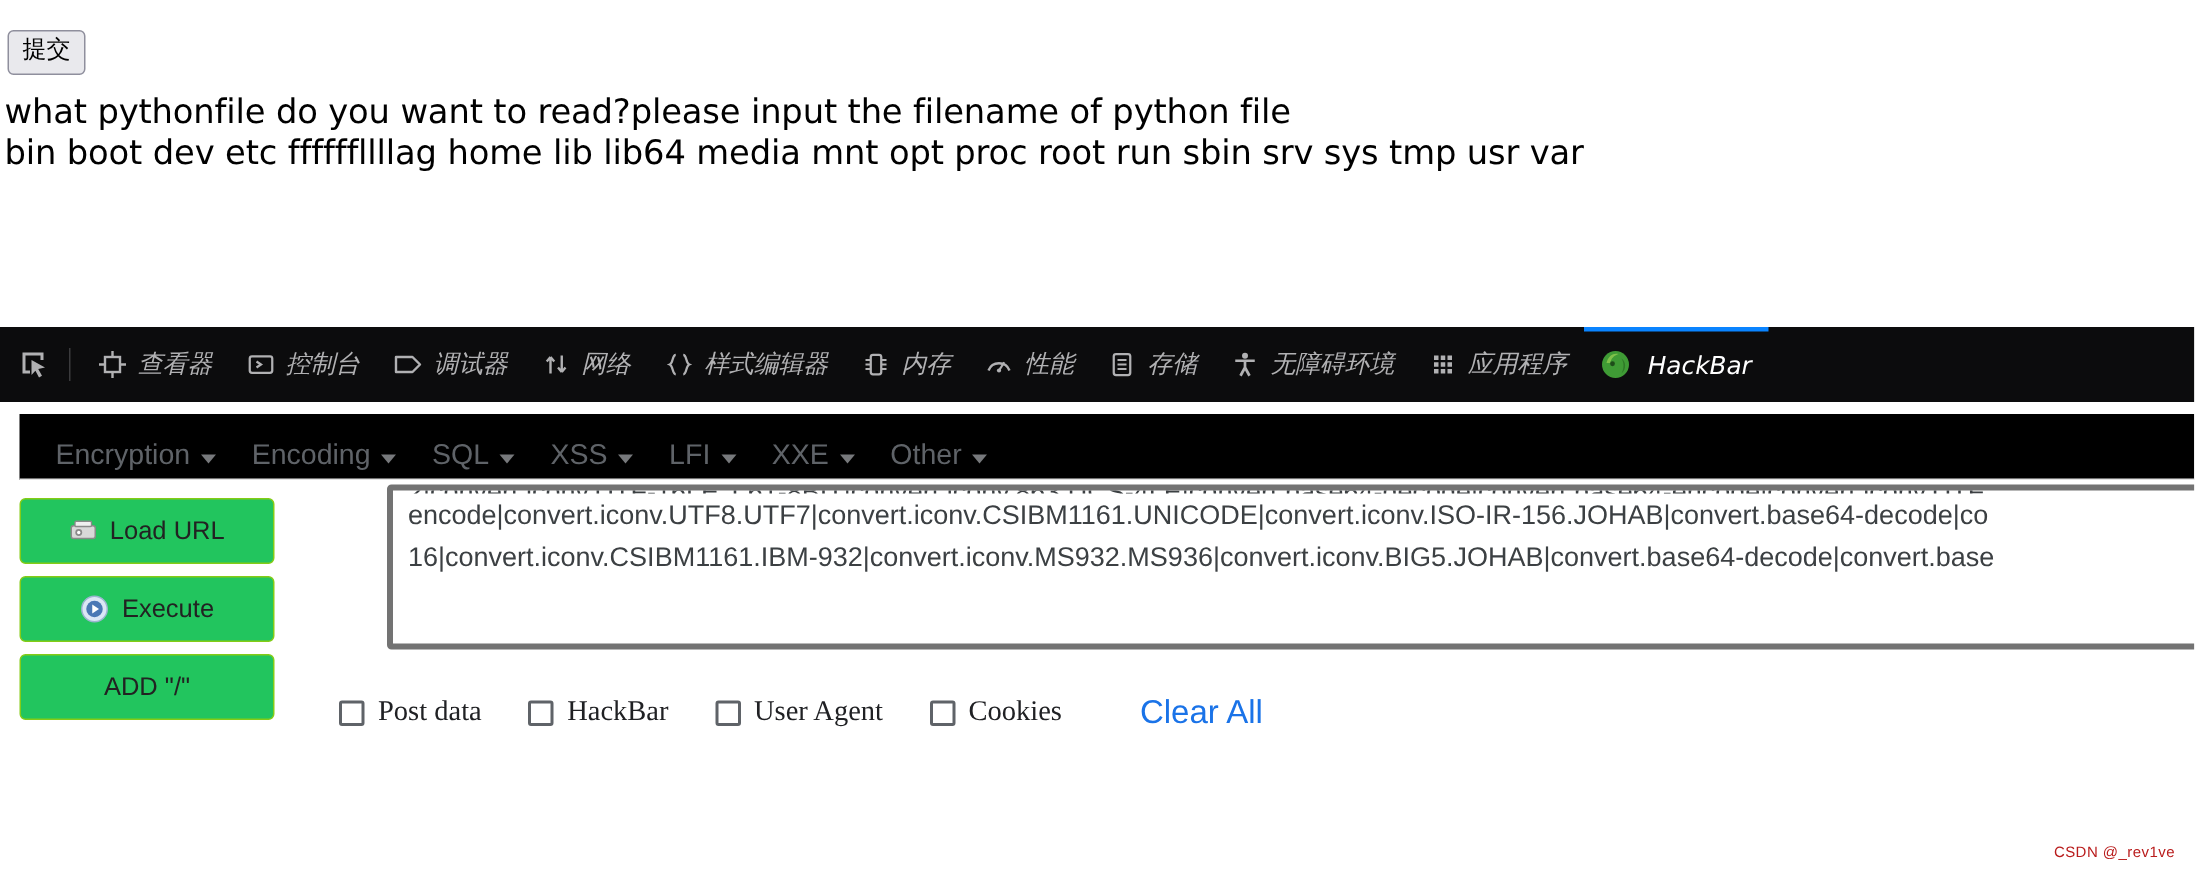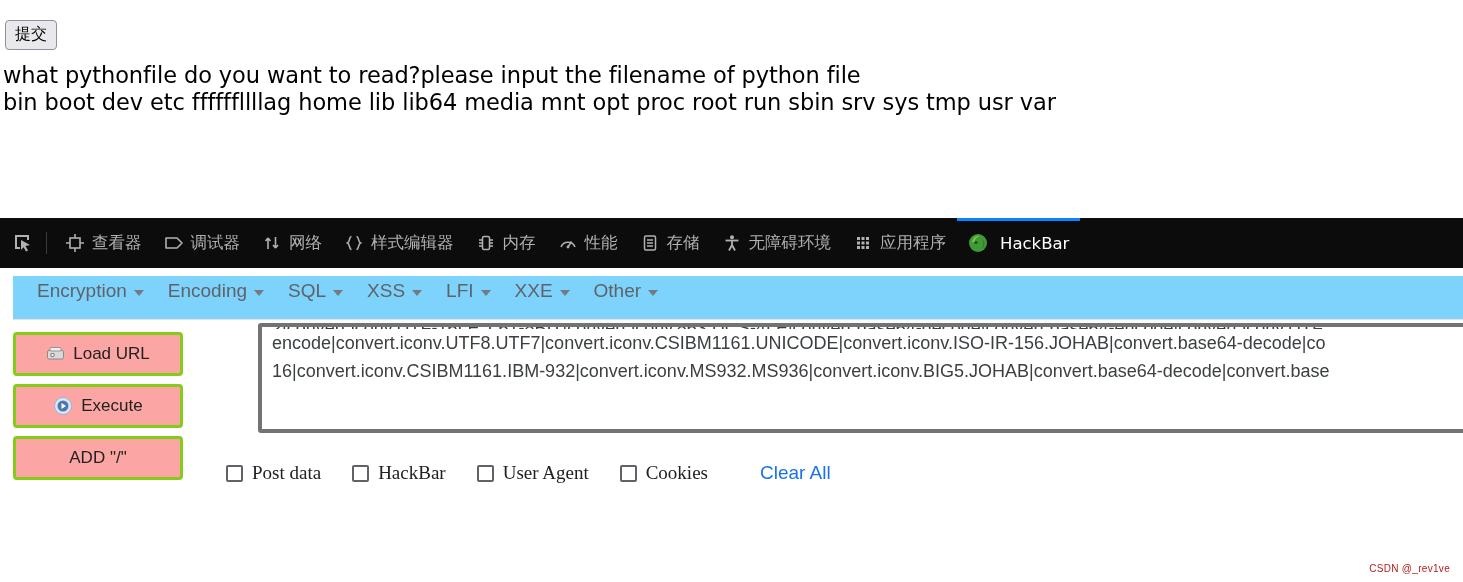--- a/index.html
+++ b/index.html
@@ -81,20 +81,21 @@
     gap: 7px;
     height: 50px;
     padding: 0 11px;
     color: #b1b1b3;
     font-size: 16.5px;
     font-family: "DejaVu Sans", sans-serif;
     cursor: pointer;
     position: relative;
     white-space: nowrap;
     box-sizing: border-box;
+    font-style: italic;
   }
   .dt-tab .dt-icon {
     display: inline-flex;
     align-items: center;
     justify-content: center;
     width: 20px;
     height: 20px;
   }
   .dt-tab.active {
     color: #ffffff;
@@ -116,26 +117,27 @@
     height: 314px;
     background: #ffffff;
     overflow: hidden;
   }
   .hb-menubar {
     position: absolute;
     left: 13px;
     top: 8px;
     right: 0;
     height: 44px;
-    background: #7dd3fc;
+    background: #000000;
     border-bottom: 1px solid #e3e3e3;
     display: flex;
-    align-items: flex-start;
+    align-items: flex-end;
     padding-left: 14px;
     box-sizing: border-box;
+    text-decoration: underline;
   }
   .hb-menu {
     display: flex;
     align-items: center;
     gap: 7px;
     padding: 4px 14px 4px 10px;
     font-size: 19px;
     color: #5f6368;
     font-family: "Liberation Sans", sans-serif;
     cursor: pointer;
@@ -163,22 +165,22 @@
     width: 170px;
   }
   .hb-btn {
     display: flex;
     align-items: center;
     justify-content: center;
     gap: 8px;
     width: 170px;
     height: 44px;
     margin-bottom: 8px;
-    background: #fca5a5;
-    border: 3px solid #84cc16;
+    background: #22c55e;
+    border: 1px solid #84cc16;
     border-radius: 4px;
     font-size: 17px;
     color: #222222;
     font-family: "Liberation Sans", sans-serif;
     cursor: pointer;
     box-sizing: border-box;
   }
   .hb-btn .bicon { display: inline-flex; align-items: center; }
 
   .hb-main {
@@ -243,21 +245,21 @@
   .cbox {
     width: 17px;
     height: 17px;
     border: 2px solid #5f6368;
     border-radius: 2px;
     background: #fff;
     box-sizing: border-box;
     flex: 0 0 auto;
   }
   .clear-all {
-    font-size: 19px;
+    font-size: 22px;
     color: #1a73e8;
     font-family: "Liberation Sans", sans-serif;
     cursor: pointer;
     margin-left: 21px;
     white-space: nowrap;
   }
 
   .watermark {
     position: absolute;
     right: 13px;
@@ -293,20 +295,29 @@
     <div class="dt-tab">
       <span class="dt-icon">
         <svg width="18" height="18" viewBox="0 0 18 18">
           <rect x="4" y="4" width="10" height="10" fill="none" stroke="#b1b1b3" stroke-width="1.6"></rect>
           <path d="M9 0 v4 M9 14 v4 M0 9 h4 M14 9 h4" stroke="#b1b1b3" stroke-width="1.6"></path>
         </svg>
       </span>
       <span>查看器</span>
     </div>
 
+    <div class="dt-tab">
+      <span class="dt-icon">
+        <svg width="18" height="18" viewBox="0 0 18 18">
+          <rect x="1.5" y="3.5" width="15" height="11" rx="1.5" fill="none" stroke="#b1b1b3" stroke-width="1.5"></rect>
+          <path d="M6 7 L9 9 L6 11" fill="none" stroke="#b1b1b3" stroke-width="1.5"></path>
+        </svg>
+      </span>
+      <span>控制台</span>
+    </div>
 
     <div class="dt-tab">
       <span class="dt-icon">
         <svg width="20" height="18" viewBox="0 0 20 18">
           <path d="M2 4 h11 l5 5 l-5 5 H2 Z" fill="none" stroke="#b1b1b3" stroke-width="1.6" stroke-linejoin="round"></path>
         </svg>
       </span>
       <span>调试器</span>
     </div>
 

